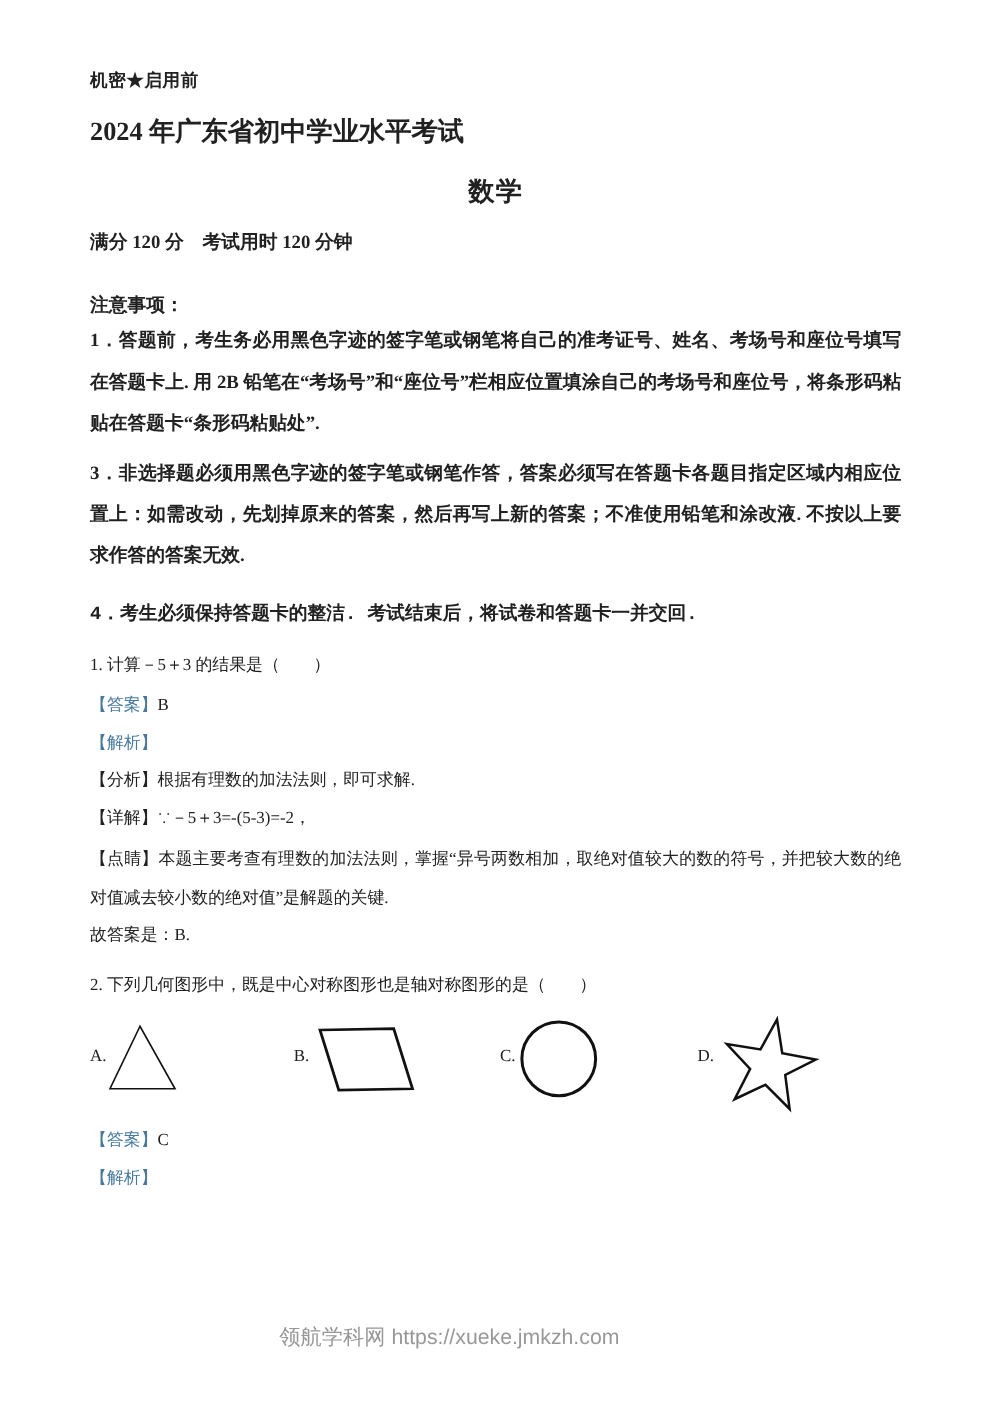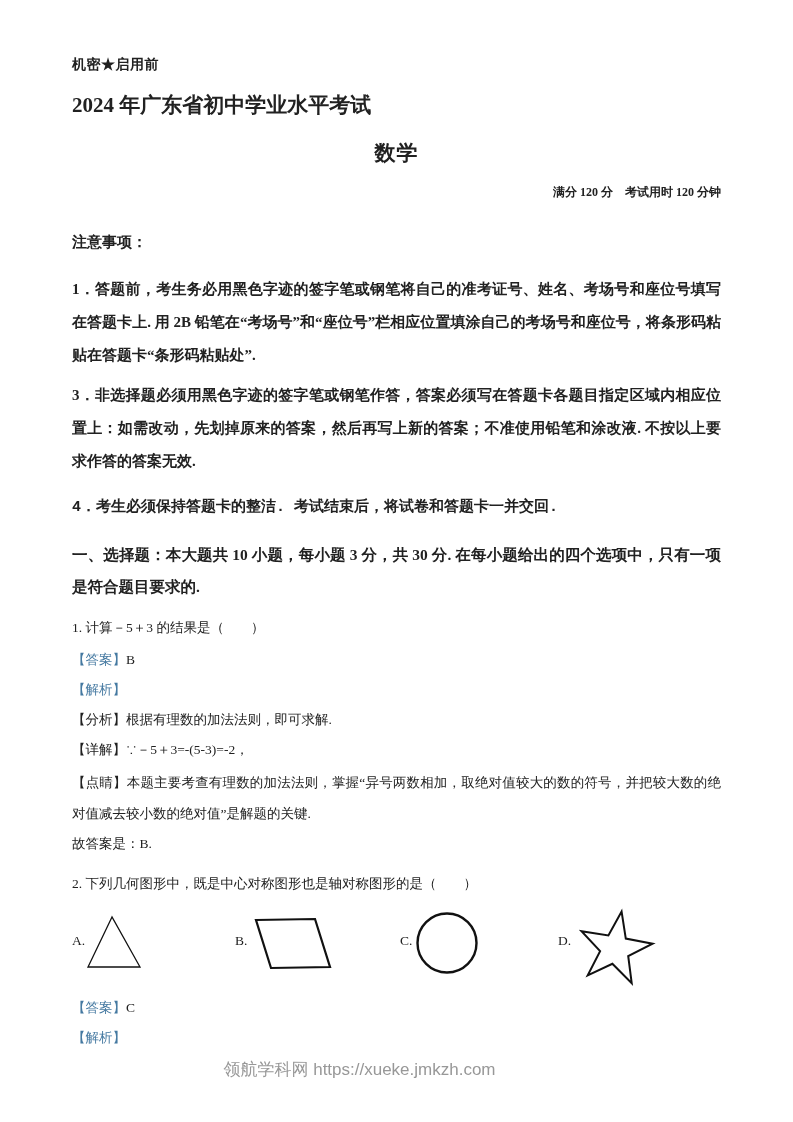--- a/index.html
+++ b/index.html
@@ -11,26 +11,26 @@
   body{
     width:793px;height:1122px;position:relative;overflow:hidden;
     font-family:"Liberation Serif","DejaVu Serif",serif;
     color:var(--ink);
   }
   .page{padding:56px 72px 0 72px;width:649px;}
 
   .secret{font-size:14px;font-weight:bold;letter-spacing:.5px;}
   .title-main{margin-top:17px;font-size:21px;font-weight:bold;}
   .title-subject{margin-top:20px;text-align:center;font-size:21px;font-weight:bold;letter-spacing:1px;}
-  .title-score{margin-top:17px;text-align:right;font-size:12px;font-weight:bold;}
+  .title-score{margin-top:17px;text-align:left;font-size:15px;font-weight:bold;}
 
   .notice-head{margin-top:32px;font-size:15px;font-weight:bold;}
   .note{font-size:15px;font-weight:bold;line-height:33px;text-align:justify;margin:0;}
   .note + .note{margin-top:7px;}
-  .note.first{margin-top:21px;}
+  .note.first{margin-top:3px;}
   .note.single{line-height:30px;margin-top:15px;font-family:Liberation Mono, monospace;}
 
   .section-head{margin-top:16px;font-size:15.5px;font-weight:bold;line-height:32px;text-align:justify;}
 
   .qa{font-size:13.5px;line-height:30px;margin:0;}
   .stem{margin-top:10px;}
   .options-row{display:flex;margin-top:3px;font-size:13.5px;line-height:30px;}
   .options-row .opt{width:163px;flex:0 0 auto;}
   .options-row .opt:nth-child(3){width:160px;}
   .label-blue{color:var(--accent);}
@@ -57,21 +57,20 @@
 
   <div class="title-main">2024 年广东省初中学业水平考试</div>
   <div class="title-subject">数学</div>
   <div class="title-score">满分 120 分　考试用时 120 分钟</div>
 
   <div class="notice-head">注意事项：</div>
   <p class="note first">1．答题前，考生务必用黑色字迹的签字笔或钢笔将自己的准考证号、姓名、考场号和座位号填写在答题卡上. 用 2B 铅笔在“考场号”和“座位号”栏相应位置填涂自己的考场号和座位号，将条形码粘贴在答题卡“条形码粘贴处”.</p>
   <p class="note">3．非选择题必须用黑色字迹的签字笔或钢笔作答，答案必须写在答题卡各题目指定区域内相应位置上：如需改动，先划掉原来的答案，然后再写上新的答案；不准使用铅笔和涂改液. 不按以上要求作答的答案无效.</p>
   <p class="note single">4．考生必须保持答题卡的整洁. 考试结束后，将试卷和答题卡一并交回.</p>
 
-  <div class="section-head">一、选择题：本大题共 10 小题，每小题 3 分，共 30 分. 在每小题给出的四个选项中，只有一项是符合题目要求的.</div>
 
   <p class="qa stem">1. 计算－5＋3 的结果是（　　）</p>
 
 
   <p class="qa gap"><span class="label-blue">【答案】</span><span>B</span></p>
 
   <p class="qa"><span class="label-blue">【解析】</span></p>
 
   <p class="qa">【分析】根据有理数的加法法则，即可求解.</p>
   <p class="qa">【详解】∵－5＋3=-(5-3)=-2，</p>

